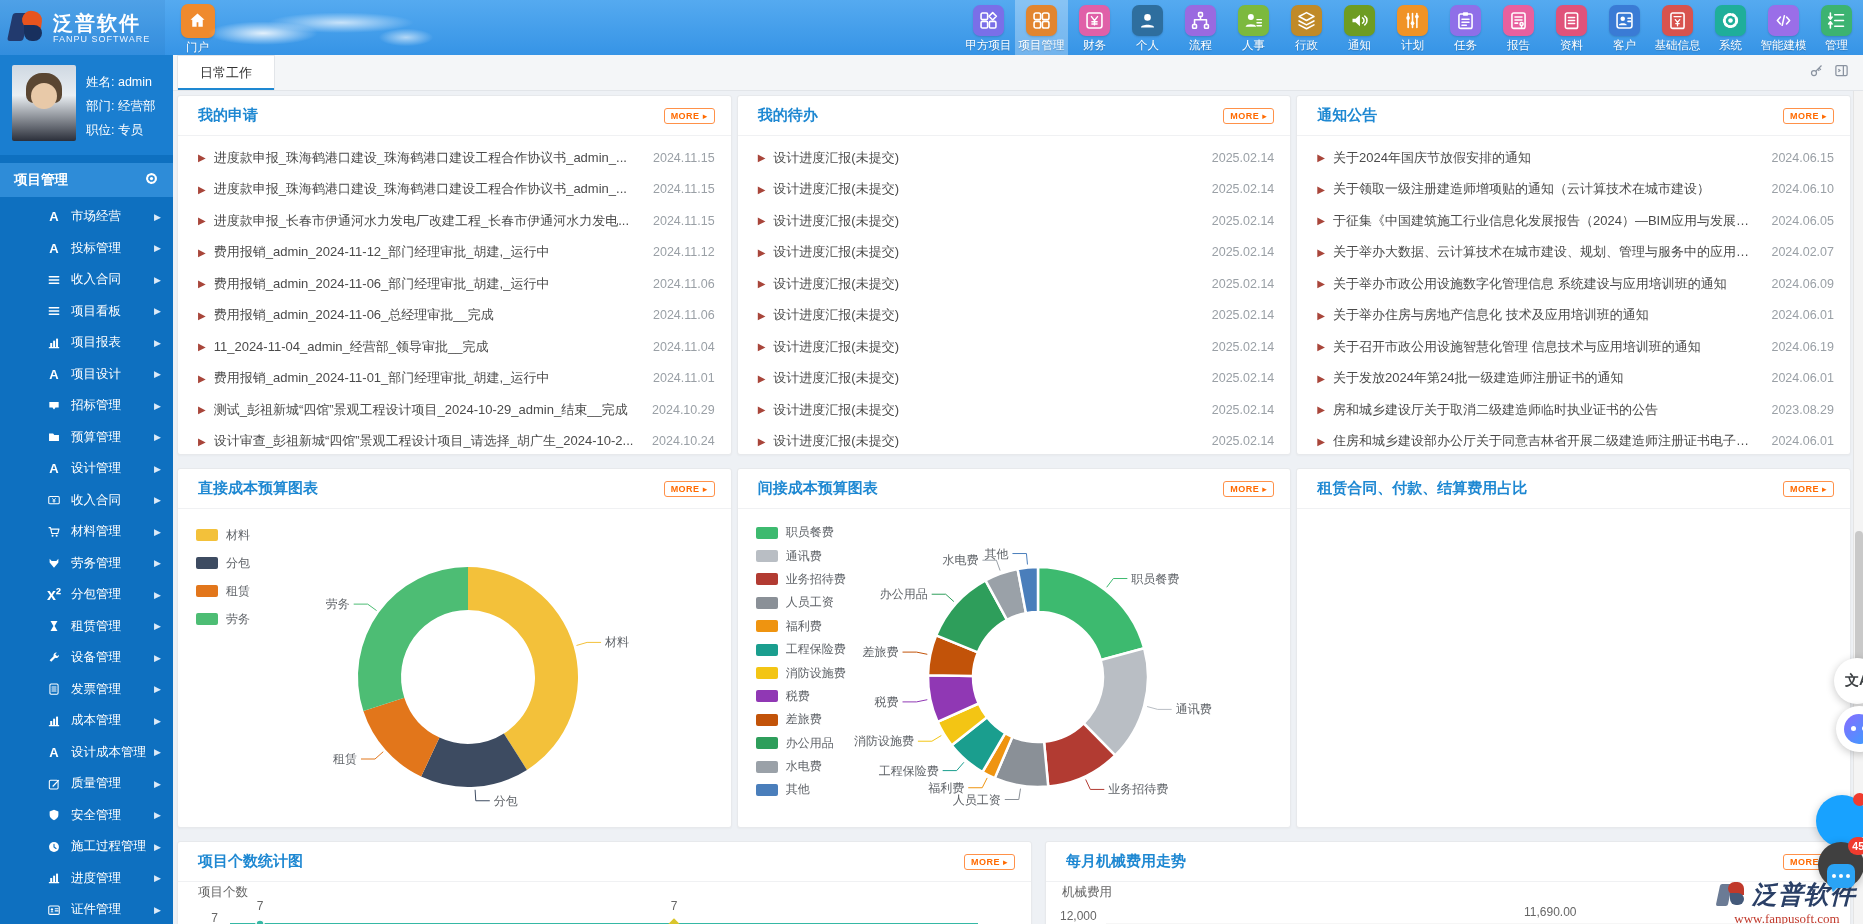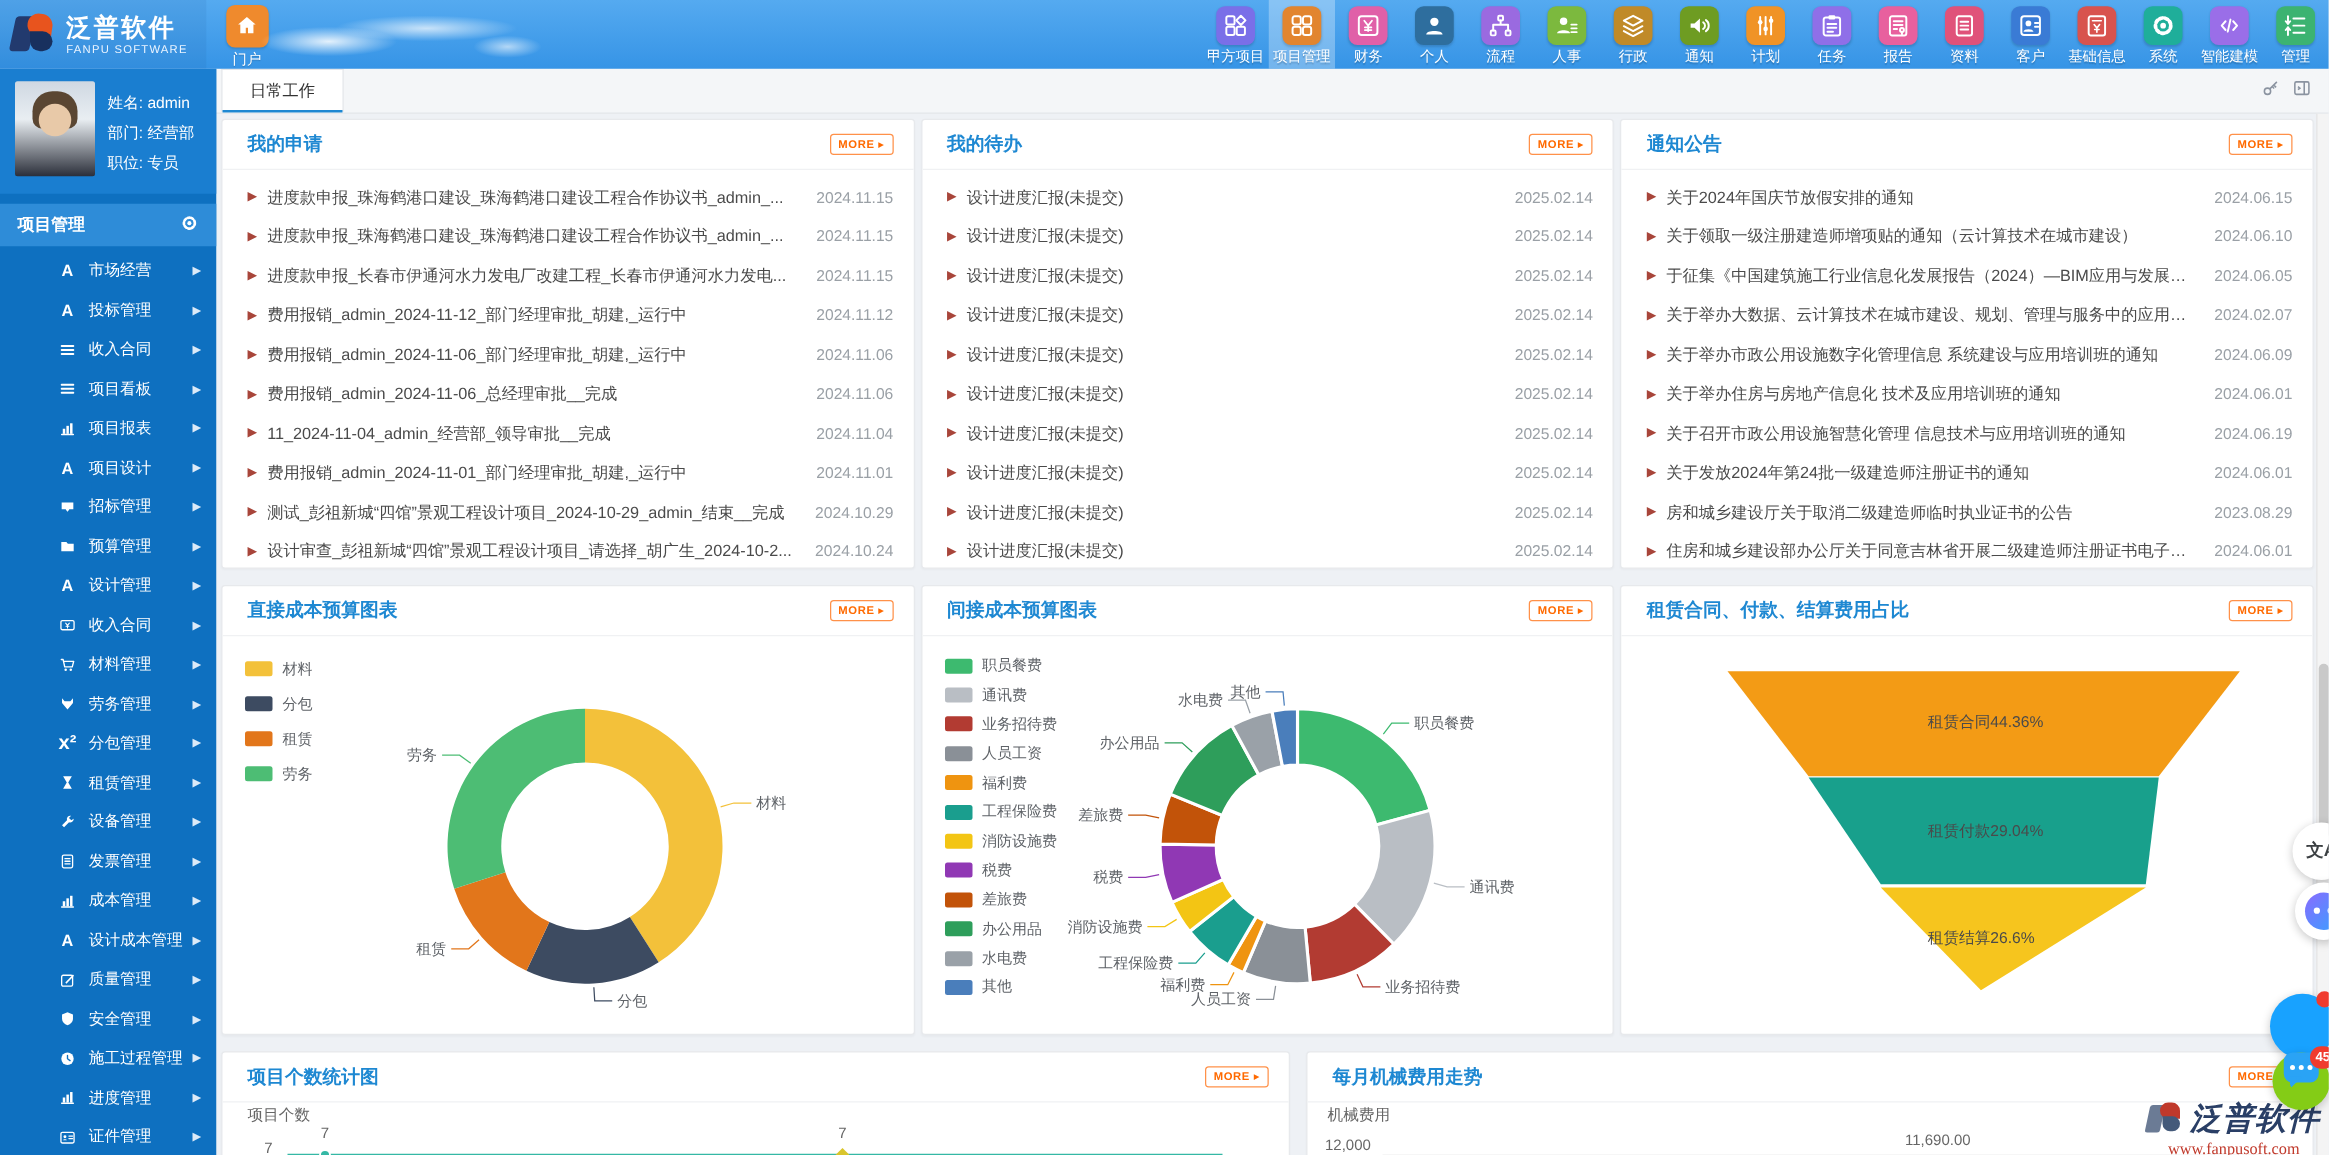--- a/index.html
+++ b/index.html
@@ -85,21 +85,21 @@
   .scrollbar { position:absolute; right:0; top:91px; width:10px; height:833px; background:#f4f4f4; border-left:1px solid #e4e4e4; z-index:40;}
   .scroll-thumb { position:absolute; left:1px; top:440px; width:8px; height:140px; background:#c9c9c9; border-radius:4px; cursor:pointer;}
   .fab { position:absolute; border-radius:50%; box-shadow:0 2px 8px rgba(0,0,0,.22); z-index:50; cursor:pointer;}
   .fab-translate { left:1834px; top:658px; width:46px; height:46px; background:#fff; display:flex; align-items:center; justify-content:center; font-size:14px; font-weight:bold; color:#3c4043;}
   .fab-mascot { left:1836px; top:706px; width:46px; height:46px; background:#fff; display:flex; align-items:center; justify-content:center;}
   .mascot-face { width:30px; height:30px; border-radius:50%; background:linear-gradient(135deg,#8a6bff,#35a2ff); position:relative;}
   .mascot-face i { position:absolute; top:12px; width:5px; height:5px; border-radius:50%; background:#fff;}
   .mascot-face i:first-child { left:7px;} .mascot-face i:last-child { right:7px;}
   .fab-blue { left:1816px; top:795px; width:52px; height:52px; background:#18a2ff;}
   .fab-blue .dot { position:absolute; right:2px; top:-2px; width:13px; height:13px; background:#f03b2e; border-radius:50%;}
-  .fab-chat { left:1818px; top:842px; width:46px; height:46px; background:#84cc16; display:flex; align-items:flex-start; justify-content:center;}
+  .fab-chat { left:1818px; top:842px; width:46px; height:46px; background:#404040; display:flex; align-items:flex-end; justify-content:center;}
   .chat-bubble { width:28px; height:24px; background:#2aa3f5; border-radius:7px; position:relative; display:flex; align-items:center; justify-content:center; gap:3px;}
   .chat-bubble i { width:4px; height:4px; background:#fff; border-radius:50%;}
   .chat-bubble:after { content:""; position:absolute; left:5px; bottom:-5px; border:5px solid transparent; border-top-color:#2aa3f5; border-left-color:#2aa3f5; border-radius:0 0 0 4px;}
   .badge { position:absolute; right:-4px; top:-5px; min-width:18px; height:18px; border-radius:9px; background:#f03b2e; color:#fff; font-size:10.5px; font-weight:bold; display:flex; align-items:center; justify-content:center; padding:0 4px;}
   .watermark { position:absolute; left:1718px; top:878px; z-index:45; text-align:center;}
   .wm-row { display:flex; align-items:center; gap:4px;}
   .wm-mark { width:30px; height:26px; position:relative;}
   .wm-mark .lm1{ position:absolute; left:0; top:2px; width:12px; height:22px; background:#6b7b95; transform:skewX(-12deg); border-radius:2px;}
   .wm-mark .lm2{ position:absolute; left:10px; top:0; width:16px; height:13px; background:#c0392b; border-radius:8px 8px 0 8px;}
   .wm-mark .lm3{ position:absolute; left:12px; top:11px; width:14px; height:12px; background:#445a7a; border-radius:0 6px 6px 6px;}
@@ -867,30 +867,20 @@
             <polyline points="289.4707427742998,55.491623679500904 288.44577083197504,44.5394808518417 274.44577083197504,44.5394808518417" fill="none" stroke="#4a7ebb" stroke-width="1"></polyline>
             <text x="270.44577083197504" y="48.5394808518417" font-size="12" fill="#5f6368" text-anchor="end">其他</text>
           </svg>
       </div>
     </div>
     <div class="panel">
       <div class="p-head">
         <span class="p-title">租赁合同、付款、结算费用占比</span>
         <span class="more-btn">MORE</span>
       </div>
-      <div class="chart-body">
-        <svg class="main" id="funnel" width="545" height="320">
-            <polygon points="85.02,28 494.86,28 430.005,112 149.875,112" fill="#f39b15"></polygon>
-            <text x="245.25" y="72.96000000000001" font-size="12.5" fill="#4a4a4a">租赁合同44.36%</text>
-            <polygon points="149.875,112.96 430.005,112.96 419.65000000000003,198.4 207.645,198.4" fill="#18a08c"></polygon>
-            <text x="245.25" y="160" font-size="12.5" fill="#4a4a4a">租赁付款29.04%</text>
-            <polygon points="207.645,200.96 419.65000000000003,200.96 287.76,283.2" fill="#f6c51e"></polygon>
-            <text x="245.25" y="245.12" font-size="12.5" fill="#4a4a4a">租赁结算26.6%</text>
-          </svg>
-      </div>
     </div>
   </div>
 
   <div class="row3">
     <div class="panel">
       <div class="p-head">
         <span class="p-title">项目个数统计图</span>
         <span class="more-btn">MORE</span>
       </div>
       <div class="mini-chart">

